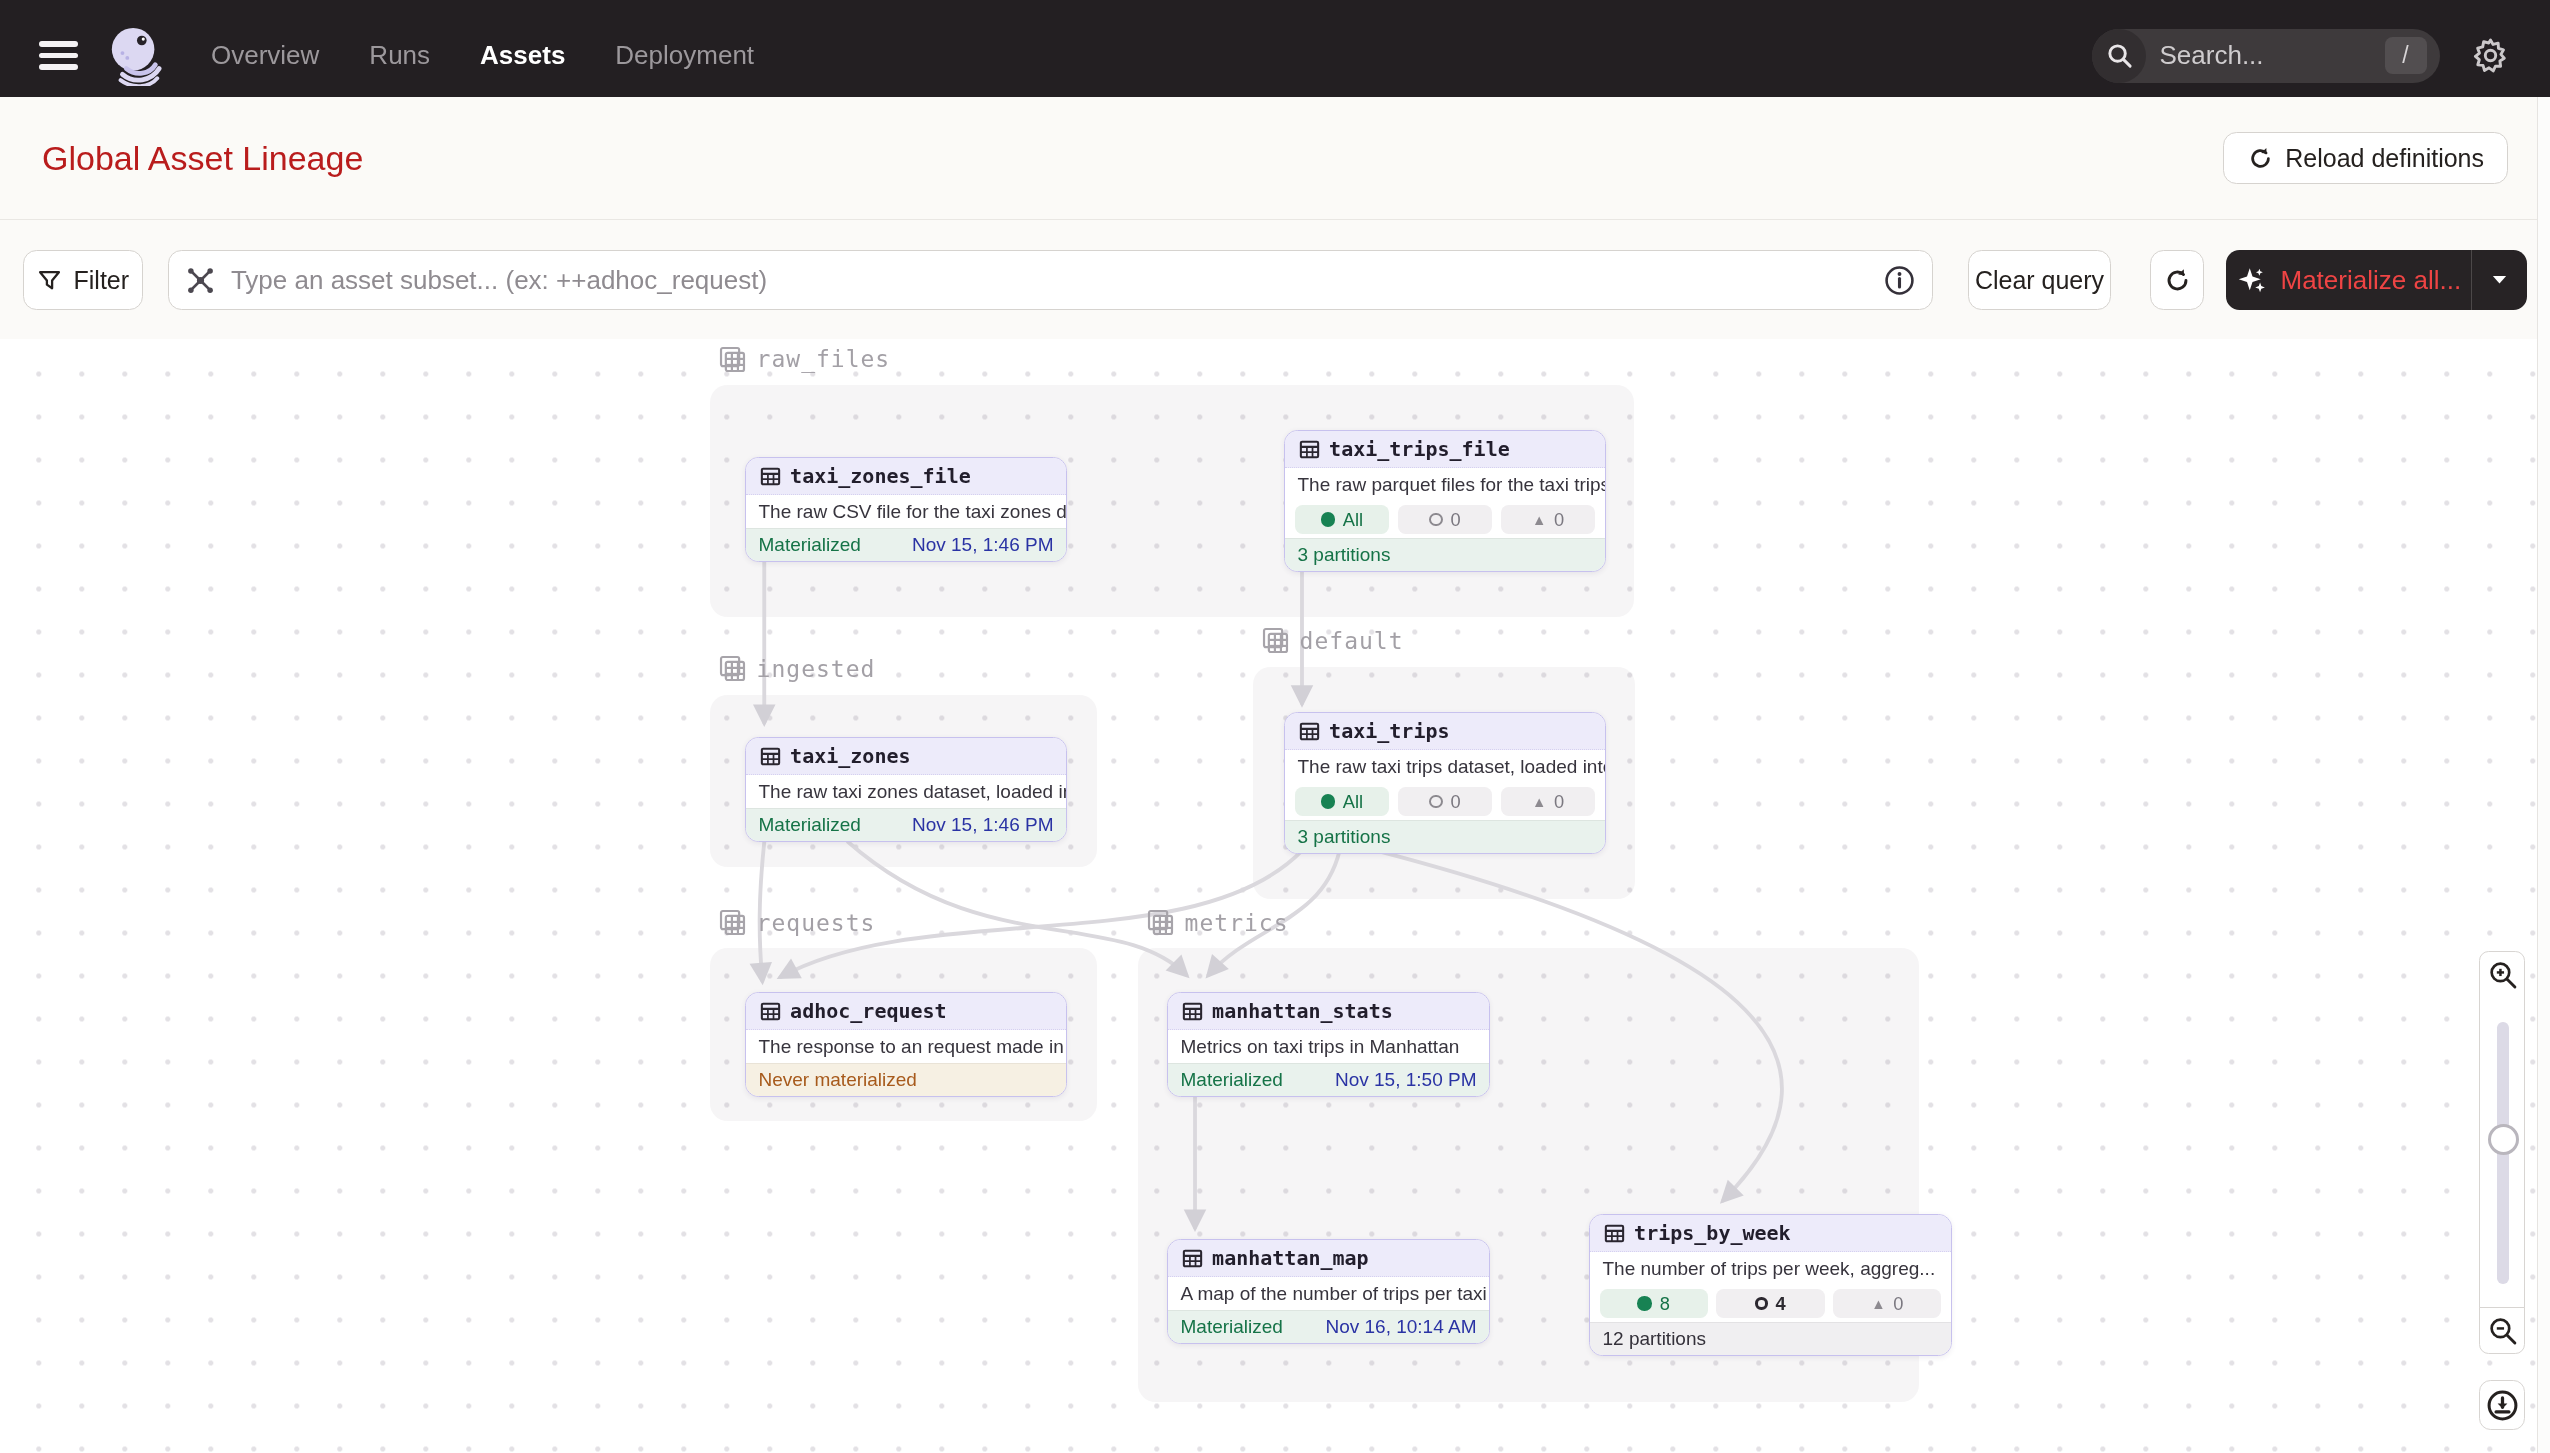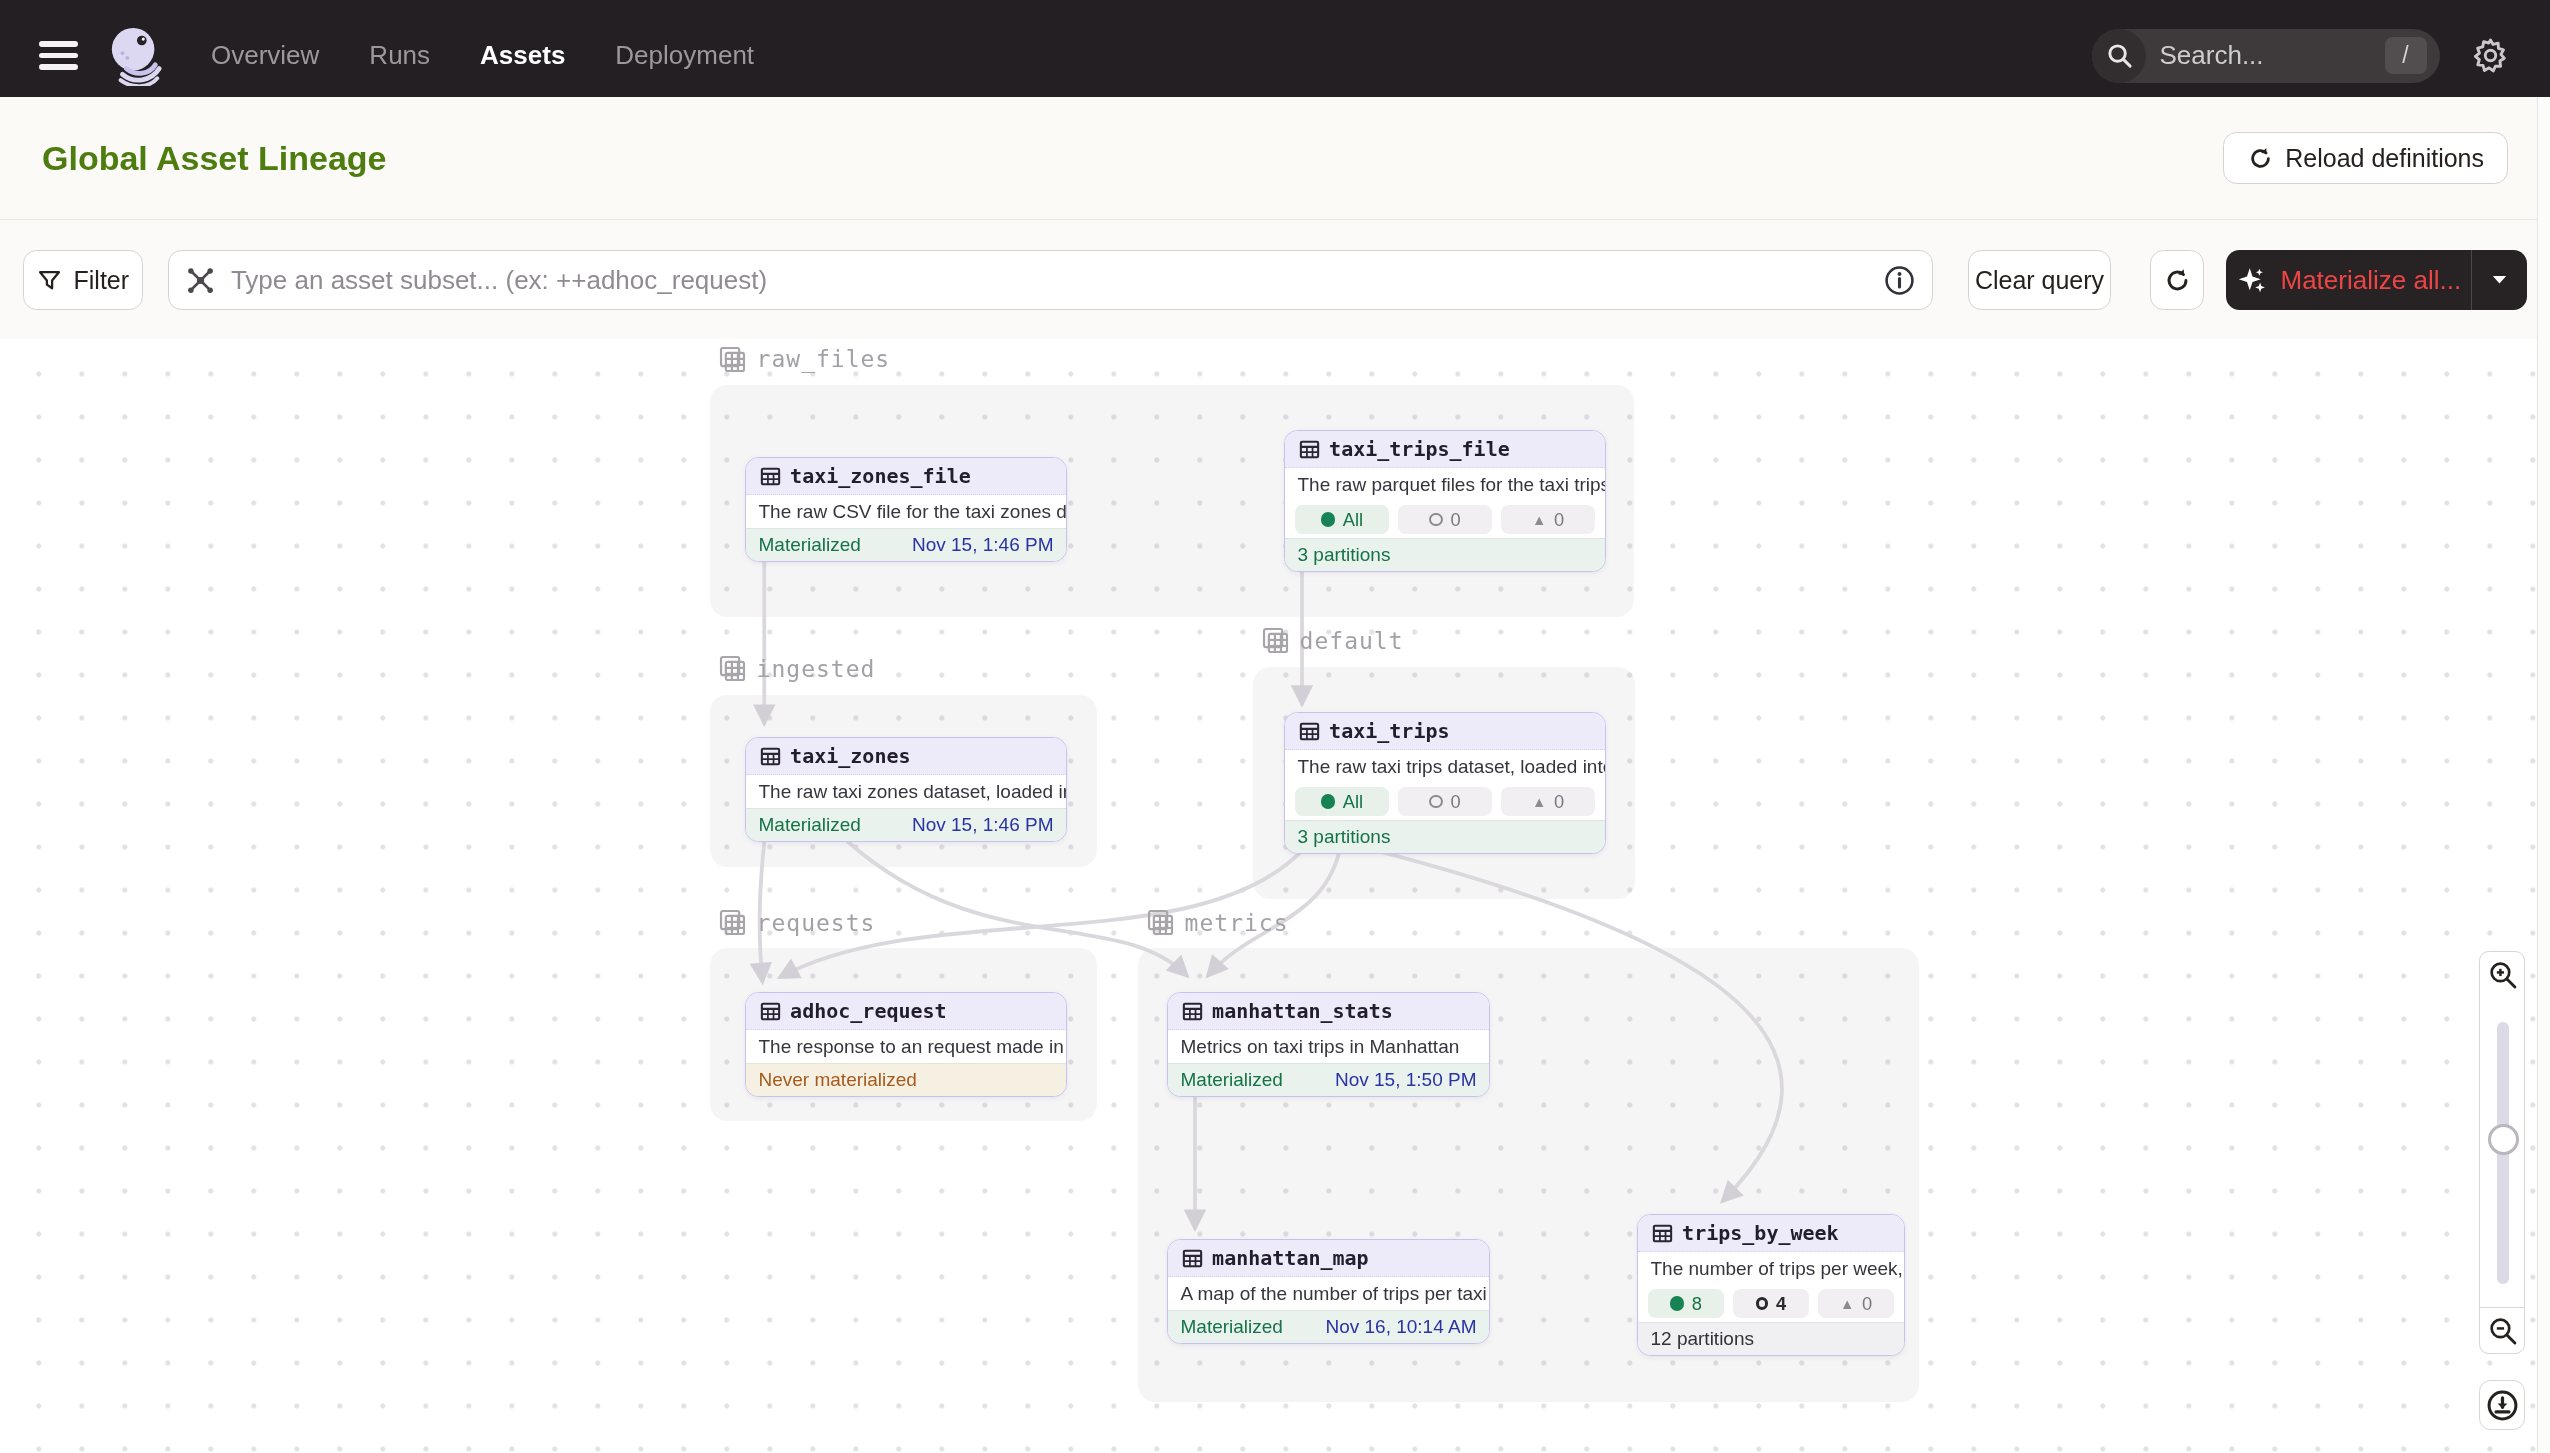--- a/index.html
+++ b/index.html
@@ -25,21 +25,21 @@
   .search-ph { font-size:26px; color:#cfccce; margin-left:13.5px; }
   .slashkey { position:absolute; right:13.5px; top:8.7px; width:42px; height:37px; border-radius:7.7px;
               background:#524e50; color:#d8d5d7; font-size:23px; display:flex; align-items:center;
               justify-content:center; }
   .gearbtn { margin-left:29px; width:42px; height:42px; display:flex; align-items:center;
              justify-content:center; cursor:pointer; }
 
   
   .pagehead { position:absolute; left:0; top:97px; width:2550px; height:123px; background:#fbfaf7;
               border-bottom:1.9px solid #e9e7e3; }
-  .pagetitle { position:absolute; left:42px; top:42px; font-size:34px; font-weight:700; color:#4d7c0f; }
+  .pagetitle { position:absolute; left:42px; top:42px; font-size:34px; font-weight:400; color:#b91c1c; }
   .btn { background:#ffffff; border:1.9px solid #d6d3cf; border-radius:13.5px; color:#25211f;
          font-size:25px; display:flex; align-items:center; justify-content:center; gap:11.6px;
          cursor:pointer; }
   .reload-btn { position:absolute; right:42px; top:35px; height:52px; padding:0 23px; }
 
   
   .toolbar { position:absolute; left:0; top:221px; width:2550px; height:119px; background:#fbfaf8; }
   .filter-btn { position:absolute; left:23px; top:29px; width:120px; height:60px; }
   .query-box { position:absolute; left:168px; top:29px; width:1765px; height:60px; background:#fff;
                border:1.9px solid #d6d3cf; border-radius:13.5px; display:flex; align-items:center; }
@@ -455,21 +455,21 @@
         </svg>
         <span>manhattan_map</span>
       </div>
     <div class="node-desc">A map of the number of trips per taxi z...</div>
     <div class="node-foot foot-green">
       <span class="st">Materialized</span>
       <span class="tm">Nov 16, 10:14 AM</span>
     </div>
   </div>
 
-  <div class="node" style="left:1637px;top:875px;width:268px">
+  <div class="node" style="left:1589px;top:875px;width:363px">
     <div class="node-title mono">
         <svg width="21" height="19" viewBox="0 0 24 22">
           <rect x="2" y="2" width="20" height="18" rx="1.5" fill="none" stroke="#2a2630" stroke-width="2.4"></rect>
           <line x1="2" y1="8" x2="22" y2="8" stroke="#2a2630" stroke-width="2.4"></line>
           <line x1="9" y1="8" x2="9" y2="20" stroke="#2a2630" stroke-width="2"></line>
           <line x1="15.5" y1="8" x2="15.5" y2="20" stroke="#2a2630" stroke-width="2"></line>
           <line x1="2" y1="14" x2="22" y2="14" stroke="#2a2630" stroke-width="2"></line>
         </svg>
         <span>trips_by_week</span>
       </div>

